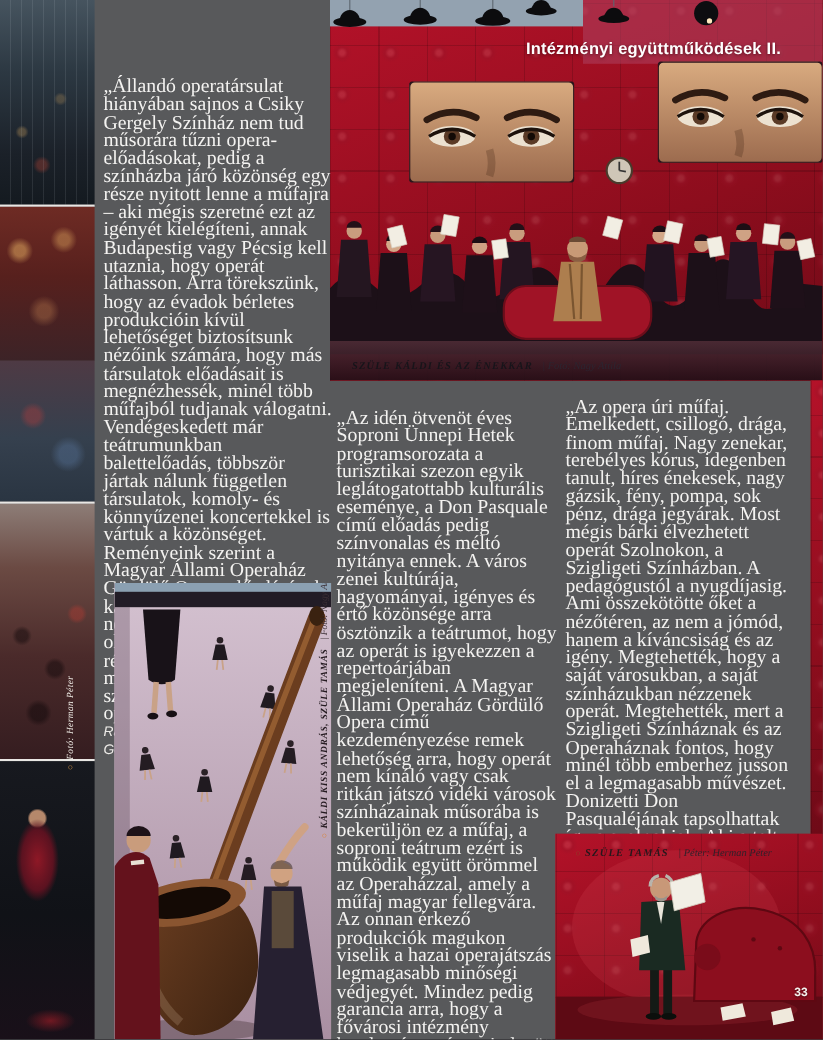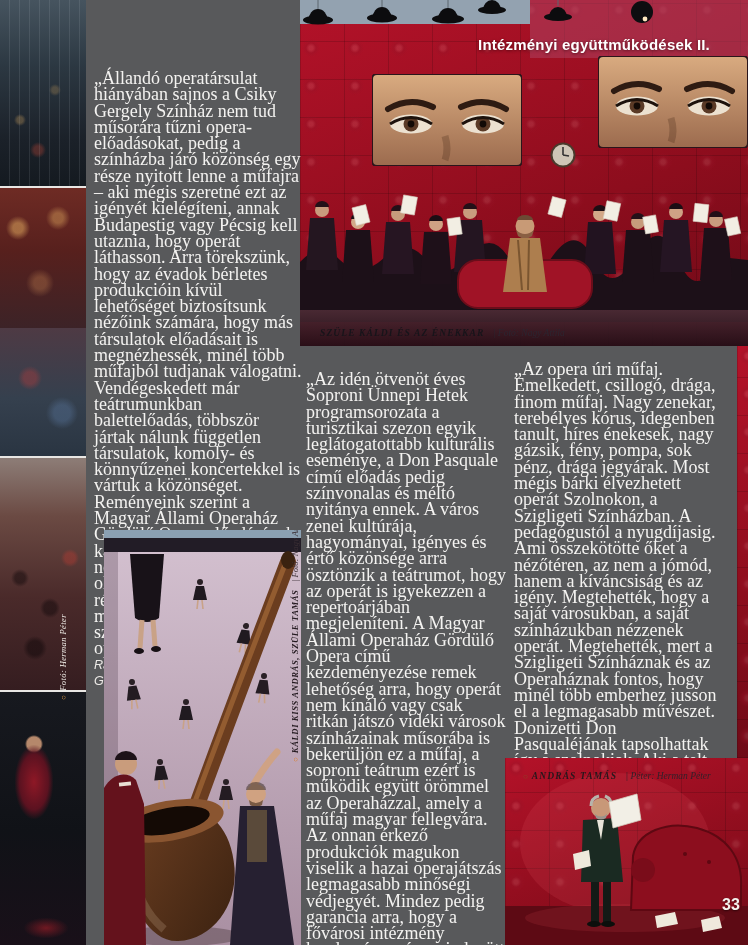--- a/index.html
+++ b/index.html
@@ -72,21 +72,21 @@
   .pipe-vcap .ring{color:#e07b1a;font-size:8px;margin-right:4px;}
   
   .szule-photo{position:absolute;left:505px;top:758px;width:243px;height:187px;overflow:hidden;}
   .szule-photo svg{position:absolute;inset:0;}
   .szule-cap{position:absolute;left:18px;top:7px;white-space:nowrap;}
   .szule-cap .ring{color:#8a4a28;font-size:8px;margin-right:4px;}
   .szule-cap .cap-title{color:#27171c;}
   .szule-cap .cap-credit{color:#33202a;}
   
   .right-strip{position:absolute;left:737px;top:346px;width:11px;height:412px;}
-  .page-number{position:absolute;left:722px;top:896px;color:#f5f2ee;font-size:16px;font-weight:bold;
+  .page-number{position:absolute;left:722px;top:896px;color:#f5f2ee;font-size:11px;font-weight:bold;
     text-shadow:0 1px 2px rgba(0,0,0,.5);z-index:5;}
 </style>
 </head>
 <body>
 
 <div id="page">
 
   <div class="strip">
     <div class="strip-ph sp1"></div>
     <div class="strip-sep" style="top:186px"></div>
@@ -392,20 +392,20 @@
         <path d="M90,56 q6,5 12,0 l-1,4 q-5,3 -10,0 Z" fill="#9a948c"></path>
         <polygon points="104,44 132,36 136,62 108,70" fill="#f2efe6" stroke="#d5d0c2" stroke-width="0.8"></polygon>
         <polygon points="68,96 84,92 86,108 70,112" fill="#efe9dc"></polygon>
       </g>
       <g fill="#efe9dc">
         <polygon points="150,158 170,154 173,166 152,170"></polygon>
         <polygon points="196,162 214,158 217,170 198,174"></polygon>
       </g>
     </svg>
     <div class="photo-cap szule-cap">
-      <span class="ring">○</span><span class="cap-title">ANDRÁS TAMÁS</span>
+      <span class="ring">○</span><span class="cap-title">SZÜLE TAMÁS</span>
       <span class="cap-credit">| Péter: Herman Péter</span>
     </div>
   </div>
 
   <div class="page-number">33</div>
 
 </div>
 
 </body></html>

